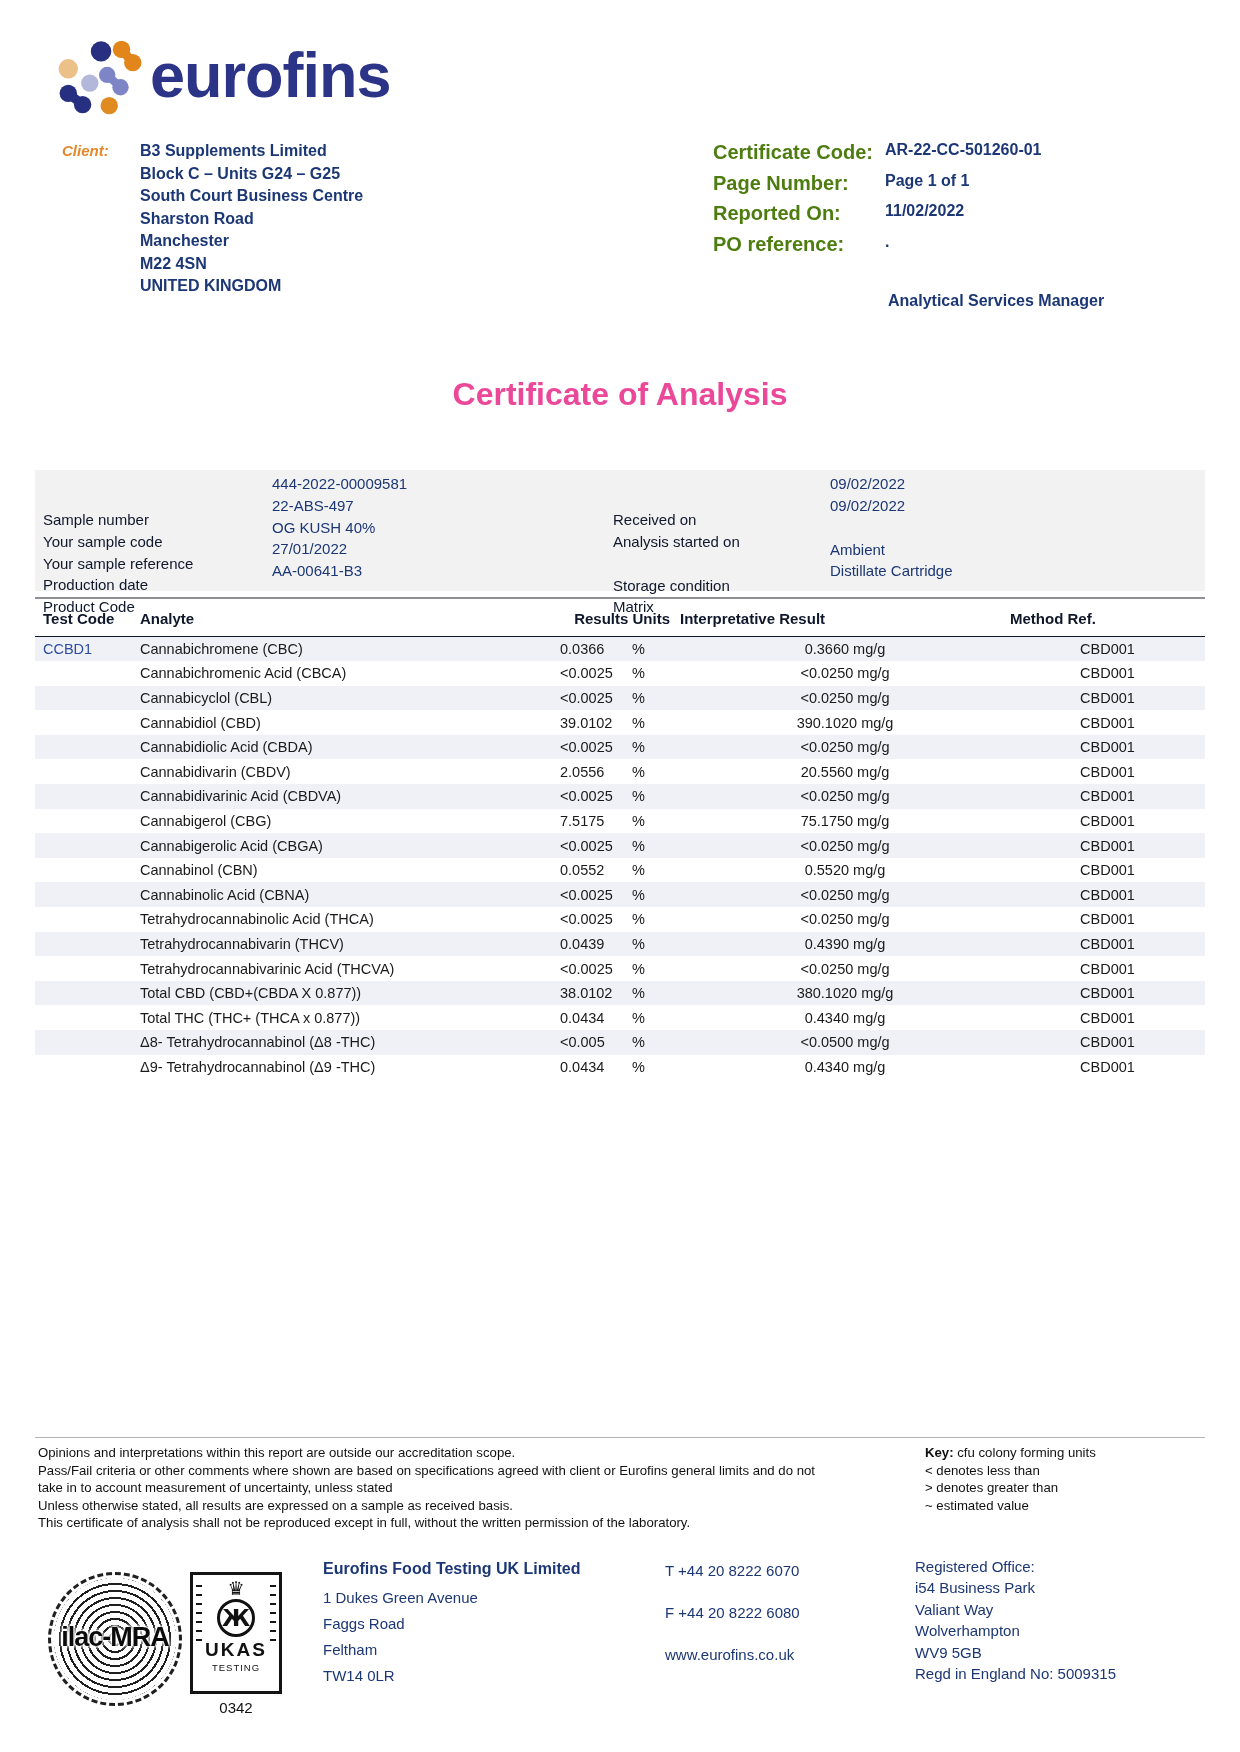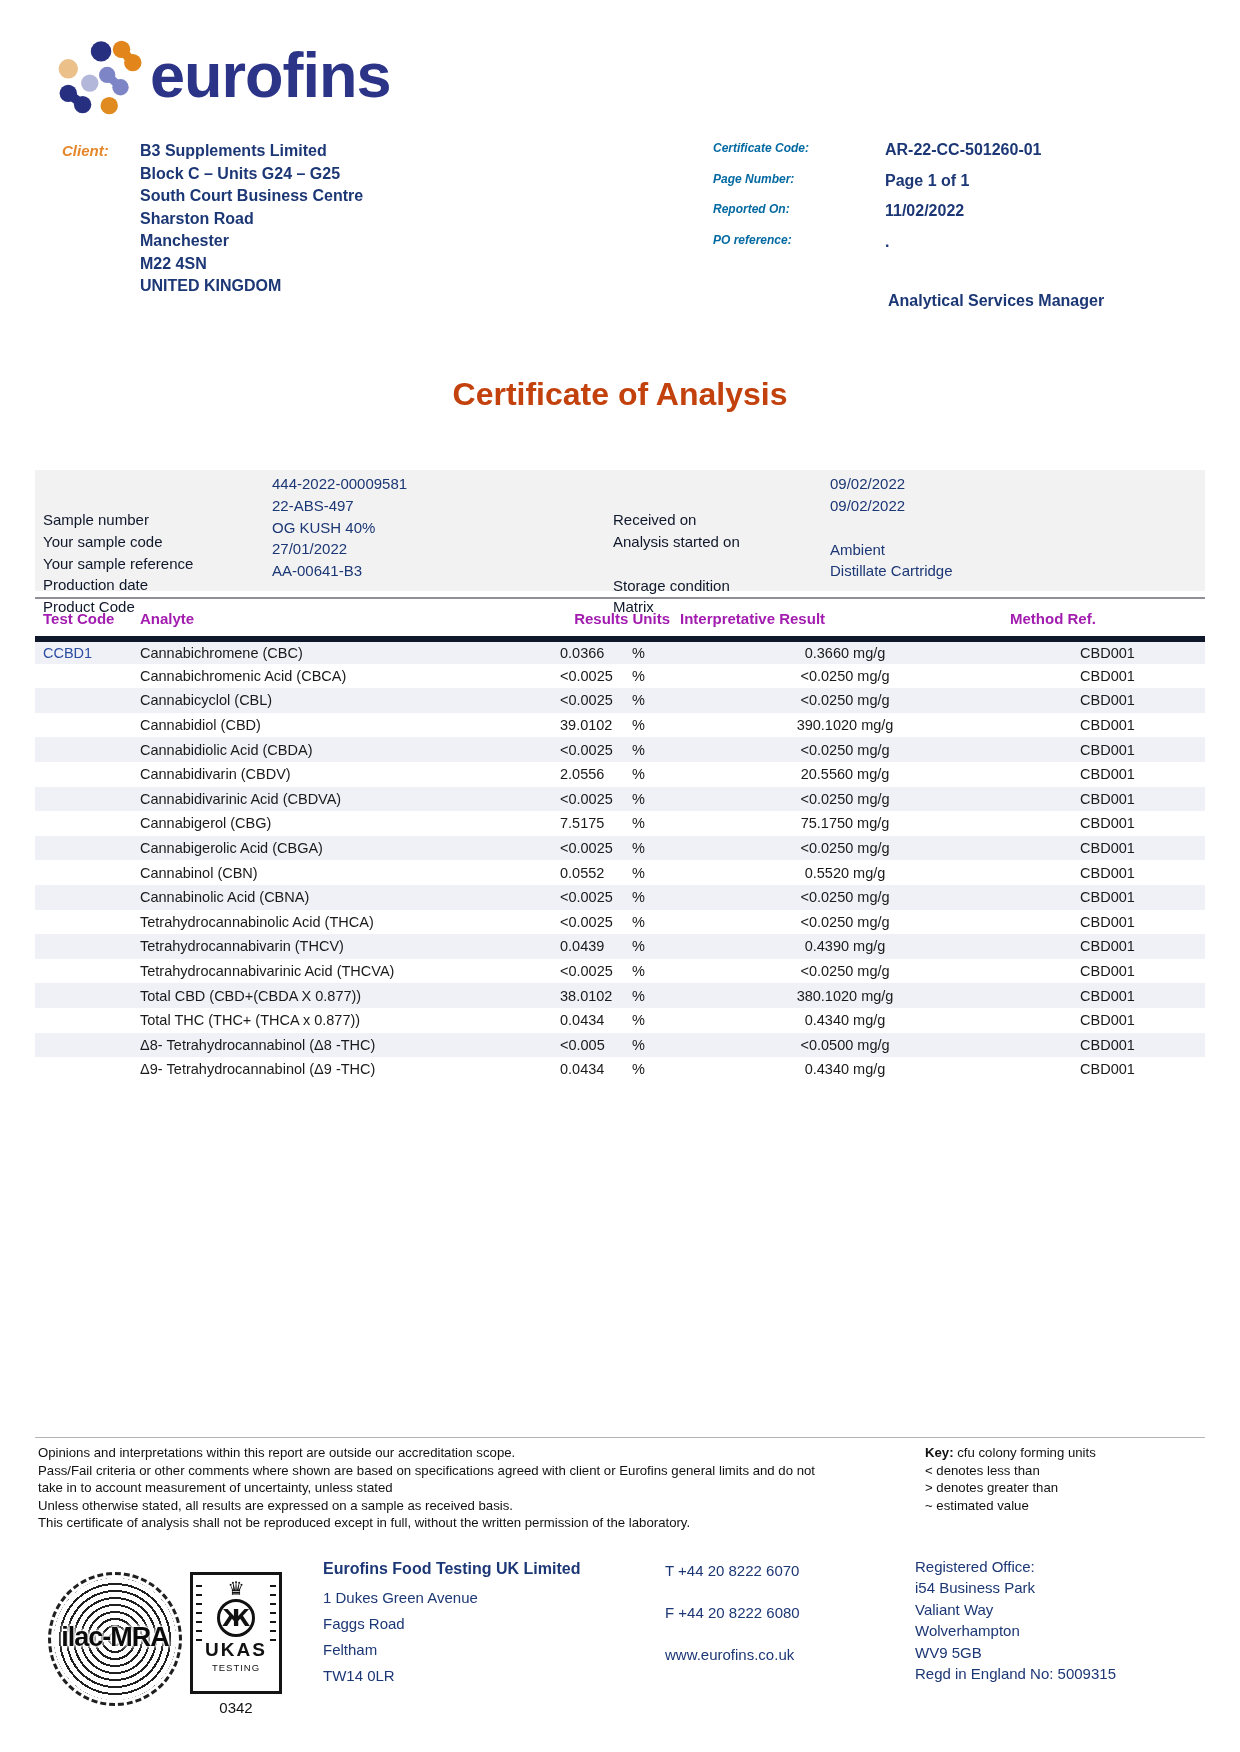--- a/index.html
+++ b/index.html
@@ -13,41 +13,41 @@
   .wordmark { font-size:63px; font-weight:bold; color:#2c3487; letter-spacing:-1px; margin-left:8px; line-height:1; padding-bottom:6px; }
 
   
   .client-block { position:absolute; left:62px; top:140px; }
   .client-label { position:absolute; left:0; top:2px; font-size:15px; font-weight:bold; font-style:italic; color:#e5872b; }
   .client-lines { margin-left:78px; }
   .client-line { font-size:16px; font-weight:bold; color:#1c3775; line-height:22.5px; white-space:nowrap; }
 
   .meta-block { position:absolute; left:713px; top:141px; width:480px; }
   .meta-row { height:30.5px; white-space:nowrap; }
-  .meta-label { display:inline-block; width:172px; font-size:12px; font-weight:bold; font-style:italic; color:#0369a1; vertical-align:top; }
+  .meta-label { display:inline-block; width:172px; font-size:20px; font-weight:bold; color:#4d7c0f; vertical-align:top; }
   .meta-value { font-size:16px; font-weight:bold; color:#1c3775; }
   .meta-title-line { position:absolute; left:888px; top:292px; font-size:16px; font-weight:bold; color:#1c3775; white-space:nowrap; }
 
   
-  .doc-title { position:absolute; left:0; top:376px; width:1240px; text-align:center; font-size:32px; font-weight:bold; color:#c2410c; }
+  .doc-title { position:absolute; left:0; top:376px; width:1240px; text-align:center; font-size:32px; font-weight:bold; color:#ec4899; }
 
   
   .sample-block { position:absolute; left:35px; top:470px; width:1170px; height:121px; background:#f2f2f2; padding-top:5px; }
   .sample-row { height:21.8px; white-space:nowrap; font-size:15px; }
   .s-label { display:inline-block; color:#0f172a; vertical-align:top;margin-top:36px; }
   .s-value { color:#1c3775; }
   .sample-col-left { margin-left:8px; }
   .sample-col-left .s-label { width:229px; }
   .sample-col-right { position:absolute; left:578px; top:5px; }
   .sample-col-right .s-label { width:217px; }
   .group-gap { margin-top:22px; }
 
   
   .results-table { position:absolute; left:35px; top:597px; width:1170px; border-collapse:collapse; border-top:2px solid #8f9097; }
-  .results-table th { font-size:15px; font-weight:bold; color:#a21caf; text-align:left; padding:11px 0 9px 0; border-bottom:6px solid #0f172a; white-space:nowrap; }
+  .results-table th { font-size:15px; font-weight:bold; color:#0f172a; text-align:left; padding:11px 0 9px 0; border-bottom:1px solid #0f172a; white-space:nowrap; }
   .results-table td { font-size:14.5px; color:#1a1a1a; height:24.6px; padding:0; white-space:nowrap; vertical-align:middle; }
   tbody tr:nth-of-type(odd) { background:#f0f1f7; }
   .c-test   { width:105px; padding-left:8px !important; }
   td.c-test { color:#2b4da1; }
   .c-analyte{ width:420px; }
   .c-result { width:65px; text-align:left;margin-top:23px; }
   th.c-resunits { text-align:right; padding-right:10px !important; }
   .c-unit   { width:55px; padding-left:7px !important; }
   .c-interp { width:330px; text-align:center; }
   .c-method { width:195px; text-align:center; }

